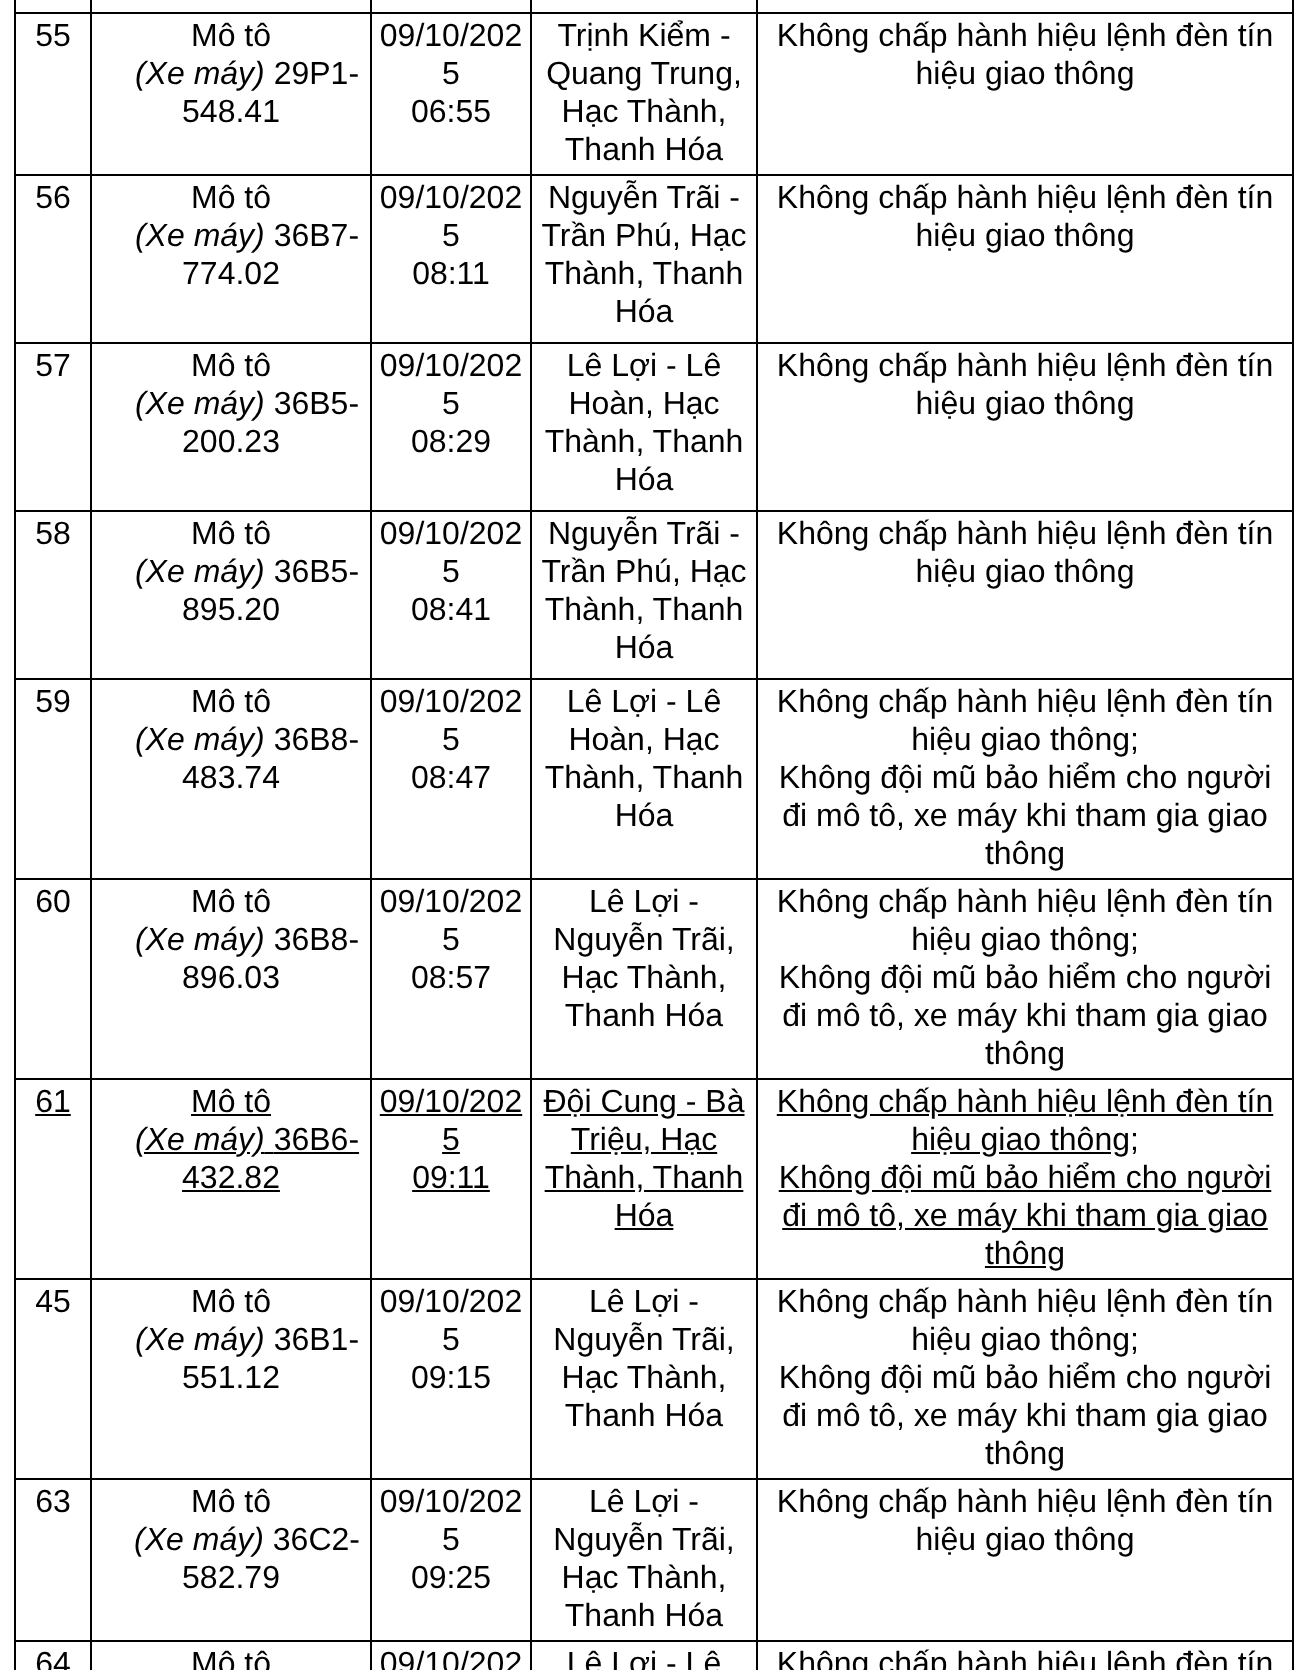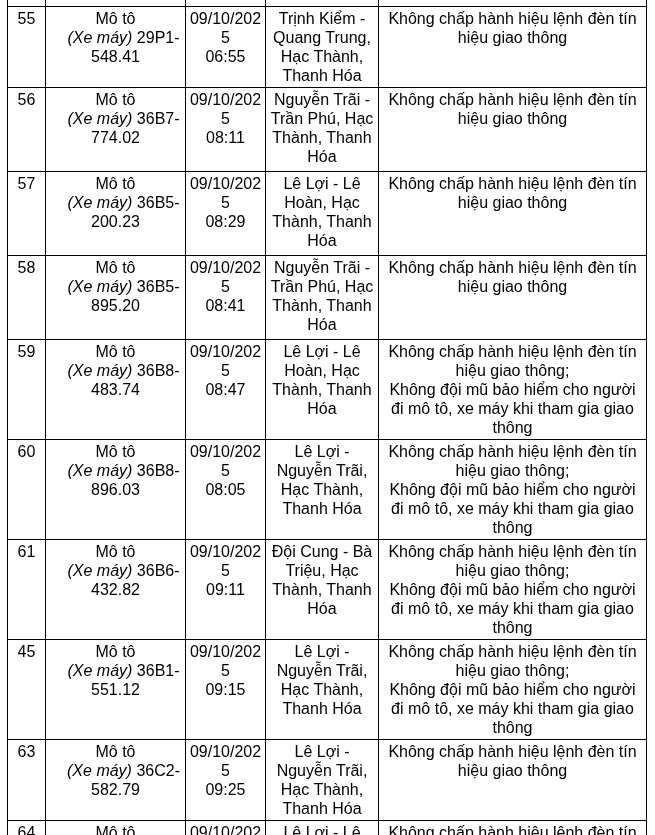--- a/index.html
+++ b/index.html
@@ -145,29 +145,29 @@
         <tr style="height: 80px;">
     <td class="c-no">
       <span>60</span>
     </td>
     <td class="c-veh">
       <div>Mô tô</div>
       <div><span class="veh-class">(Xe máy)</span> <span>36B8-896.03</span></div>
     </td>
     <td class="c-dt">
       <div>09/10/2025</div>
-      <div>08:05</div>
+      <div>08:57</div>
     </td>
     <td class="c-loc">Lê Lợi - Nguyễn Trãi, Hạc Thành, Thanh Hóa</td>
     <td class="c-vio">
             <div>Không chấp hành hiệu lệnh đèn tín hiệu giao thông;</div>
             <div>Không đội mũ bảo hiểm cho người đi mô tô, xe máy khi tham gia giao thông</div>
           </td>
   </tr>
-        <tr style="height: 84px;">
+        <tr style="height: 84px; text-decoration: underline;">
     <td class="c-no">
       <span>61</span>
     </td>
     <td class="c-veh">
       <div>Mô tô</div>
       <div><span class="veh-class">(Xe máy)</span> <span>36B6-432.82</span></div>
     </td>
     <td class="c-dt">
       <div>09/10/2025</div>
       <div>09:11</div>

